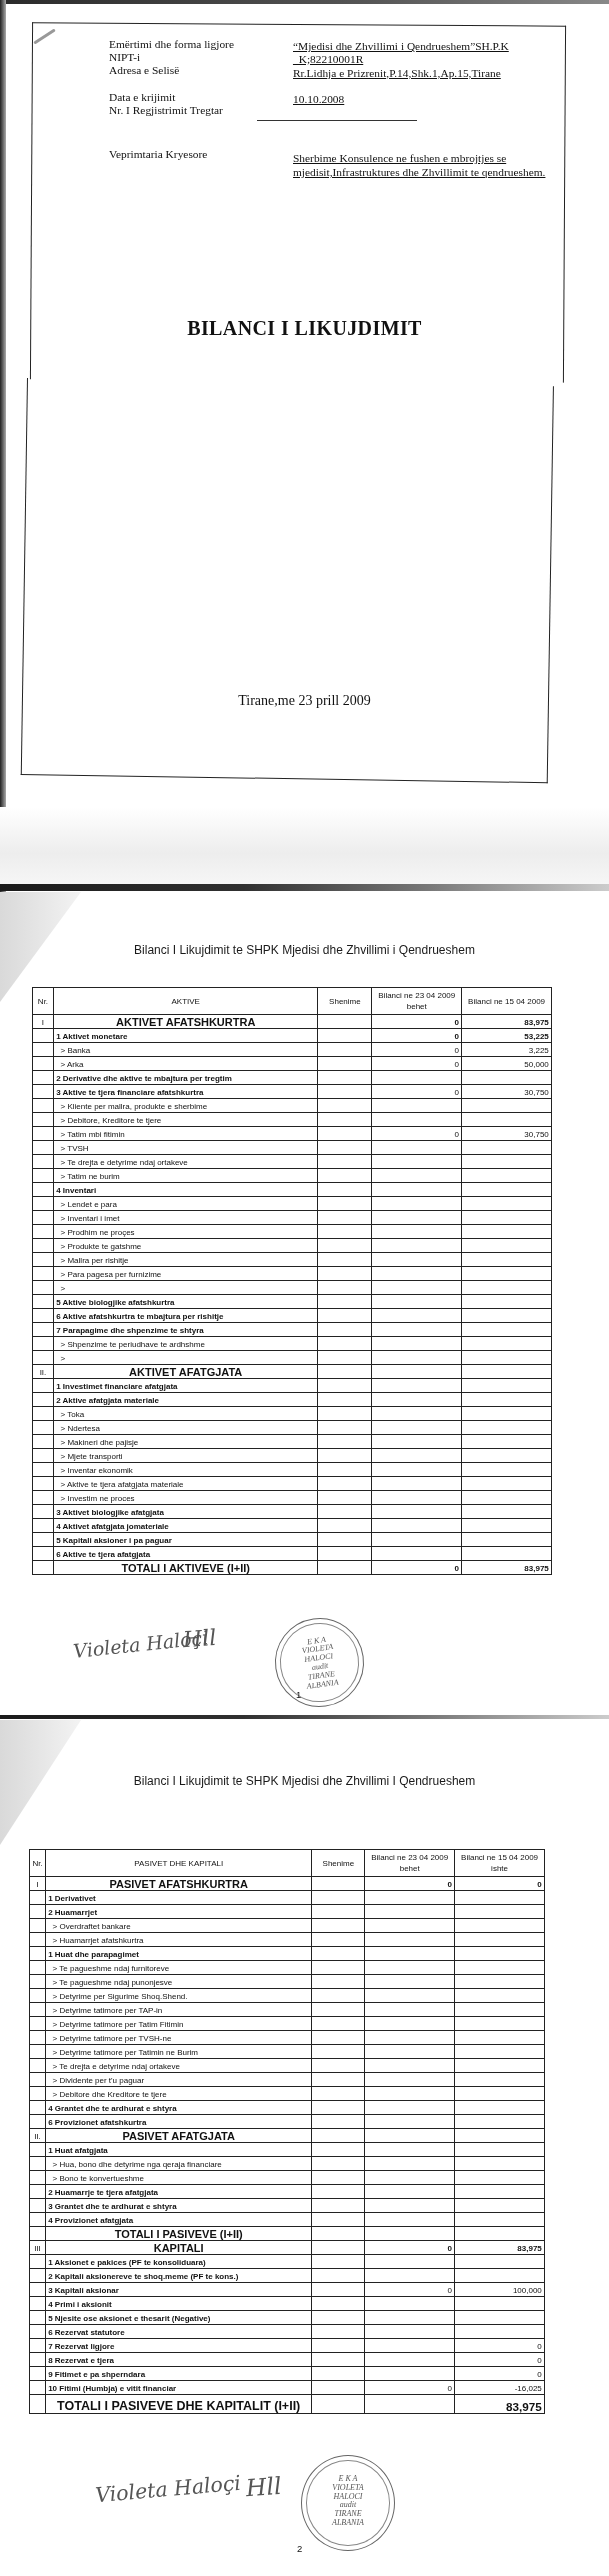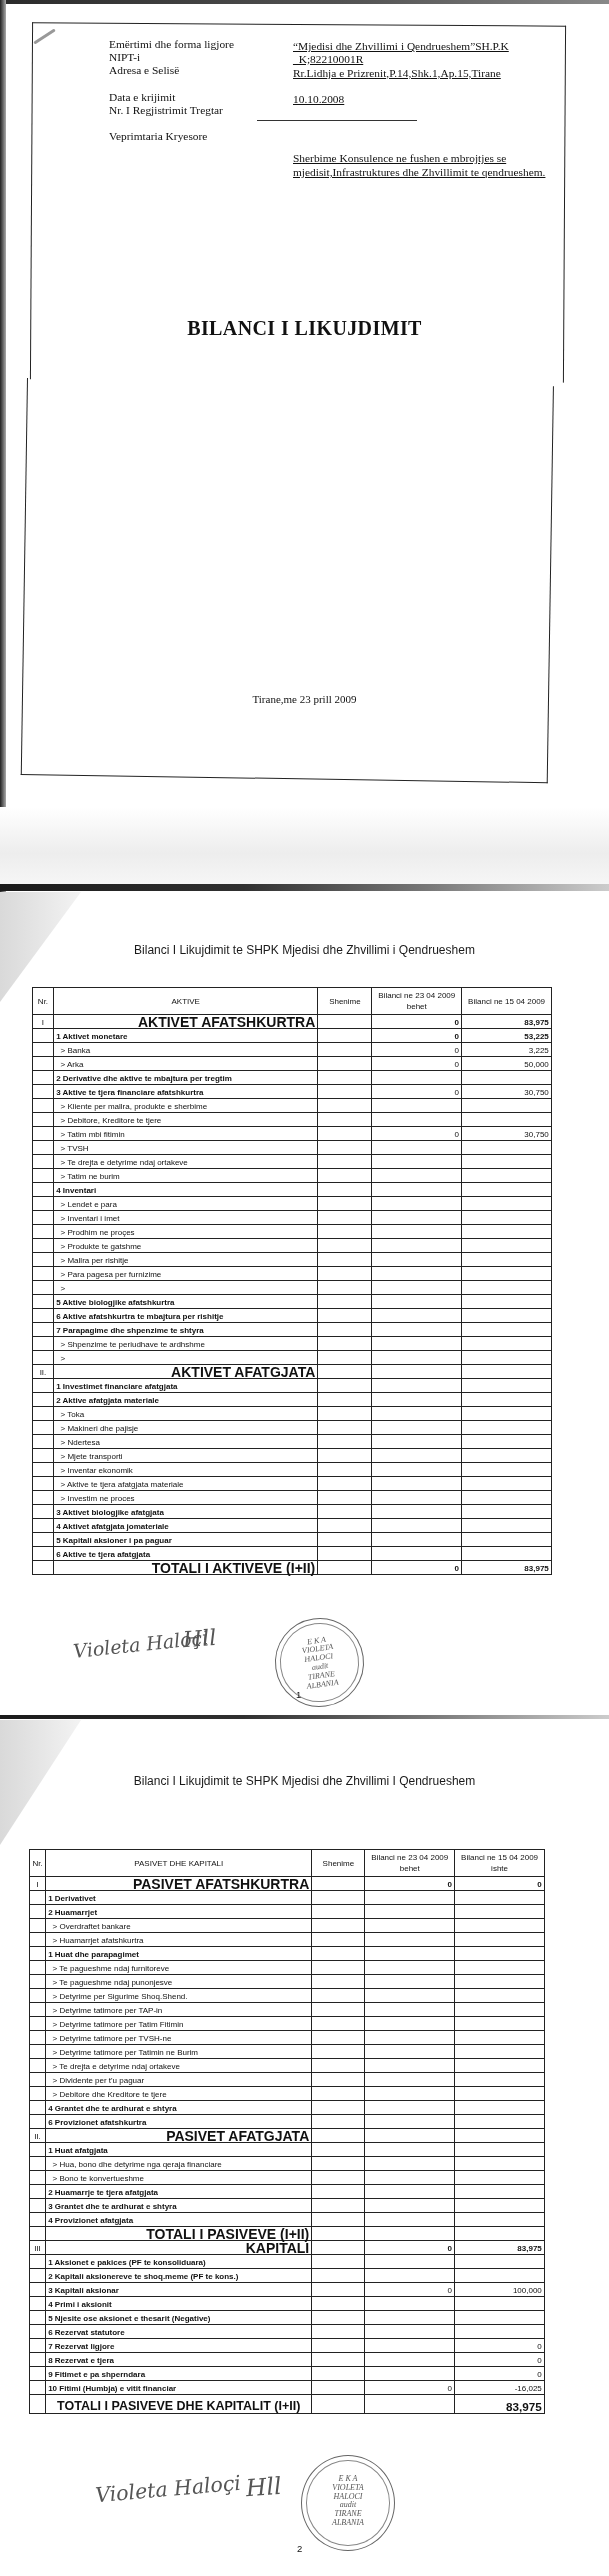--- a/index.html
+++ b/index.html
@@ -38,34 +38,34 @@
   .ci-row { position: absolute; white-space: nowrap; }
   .ci-label { left: 0; }
   .ci-value { left: 148px; text-decoration: underline; margin-left: 36px; }
   .ci-blank { position: absolute; left: 148px; width: 160px; border-bottom: 0.7px solid #333; }
   .cover-title {
     position: absolute; left: 0; width: 609px; top: 317px; text-align: center;
     font-family: "Liberation Serif", serif; font-weight: bold; font-size: 20px; letter-spacing: 0.4px;
   }
   .cover-date {
     position: absolute; left: 0; width: 609px; top: 693px; text-align: center;
-    font-family: "Liberation Serif", serif; font-size: 11px;
+    font-family: "Liberation Serif", serif; font-size: 14px;
   }
 
   
   .sheet-title {
     position: absolute; left: 0; width: 609px; text-align: center;
     font-size: 12px; color: #1a1a1a;
   }
   table.bal { position: absolute; border-collapse: collapse; font-size: 8px; border-radius: 16px; }
   table.bal td, table.bal th { border: 0.7px solid #222; padding: 0 2.2px; height: 13px; line-height: 11.7px; vertical-align: bottom; }
   table.bal th { font-weight: normal; font-size: 8px; text-align: center; vertical-align: middle; height: 26.4px; line-height: 11px; }
   table.bal td.nr { text-align: center; }
   table.bal td.num { text-align: right; }
-  table.bal tr.sec td.lbl { text-align: right; font-weight: bold; font-size: 14px; margin-top: 32px; }
+  table.bal tr.sec td.lbl { text-align: center; font-weight: bold; font-size: 11px; margin-top: 32px; }
   table.bal tr.sub td.lbl { font-weight: bold; }
   table.bal tr.item td.lbl { padding-left: 6.6px; }
   table.bal tr.sec td.num, table.bal tr.sub td.num.bold { font-weight: bold; }
   table.bal tr.grand td.lbl { text-align: center; font-weight: bold; font-size: 12.5px; }
   table.bal tr.grand td { height: 17.6px; }
   table.bal tr.grand td.num { font-weight: bold; font-size: 11.7px; }
   #t1 { left: 32px; top: 987px; width: 520px; }
   #t2 { left: 29px; top: 1849px; width: 516px; }
 
   
@@ -90,21 +90,21 @@
   <div class="cover-frame"></div>
   <div class="cover-frame2"></div>
   <div class="pin"></div>
 
   <div class="cover-info">
     <span class="ci-row ci-label" style="top:0px">Emërtimi dhe forma ligjore</span>
     <span class="ci-row ci-label" style="top:13.2px">NIPT-i</span>
     <span class="ci-row ci-label" style="top:26.4px">Adresa e Selisë</span>
     <span class="ci-row ci-label" style="top:53px">Data e krijimit</span>
     <span class="ci-row ci-label" style="top:66px">Nr. I Regjistrimit Tregtar</span>
-    <span class="ci-row ci-label" style="top:92px">Veprimtaria Kryesore</span>
+    <span class="ci-row ci-label" style="top:110px">Veprimtaria Kryesore</span>
 
     <span class="ci-row ci-value" style="top:2.2px">“Mjedisi dhe Zhvillimi i Qendrueshem”SH.P.K</span>
     <span class="ci-row ci-value" style="top:14.7px">_K;82210001R</span>
     <span class="ci-row ci-value" style="top:29px">Rr.Lidhja e Prizrenit,P.14,Shk.1,Ap.15,Tirane</span>
     <span class="ci-row ci-value" style="top:55px">10.10.2008</span>
     <span class="ci-blank" style="top:82px"></span>
     <span class="ci-row ci-value" style="top:114px">Sherbime Konsulence ne fushen e mbrojtjes se</span>
     <span class="ci-row ci-value" style="top:128px">mjedisit,Infrastruktures dhe Zhvillimit te qendrueshem.</span>
   </div>
 
@@ -330,28 +330,28 @@
         </tr>
         <tr class="item">
           <td class="nr"></td>
           <td class="lbl">&gt; Toka</td>
           <td class="notes"></td>
           <td class="num"></td>
           <td class="num"></td>
         </tr>
         <tr class="item">
           <td class="nr"></td>
+          <td class="lbl">&gt; Ndertesa</td>
+          <td class="notes"></td>
+          <td class="num"></td>
+          <td class="num"></td>
+        </tr>
+        <tr class="item">
+          <td class="nr"></td>
           <td class="lbl">&gt; Makineri dhe pajisje</td>
-          <td class="notes"></td>
-          <td class="num"></td>
-          <td class="num"></td>
-        </tr>
-        <tr class="item">
-          <td class="nr"></td>
-          <td class="lbl">&gt; Ndertesa</td>
           <td class="notes"></td>
           <td class="num"></td>
           <td class="num"></td>
         </tr>
         <tr class="item">
           <td class="nr"></td>
           <td class="lbl">&gt; Mjete transporti</td>
           <td class="notes"></td>
           <td class="num"></td>
           <td class="num"></td>

